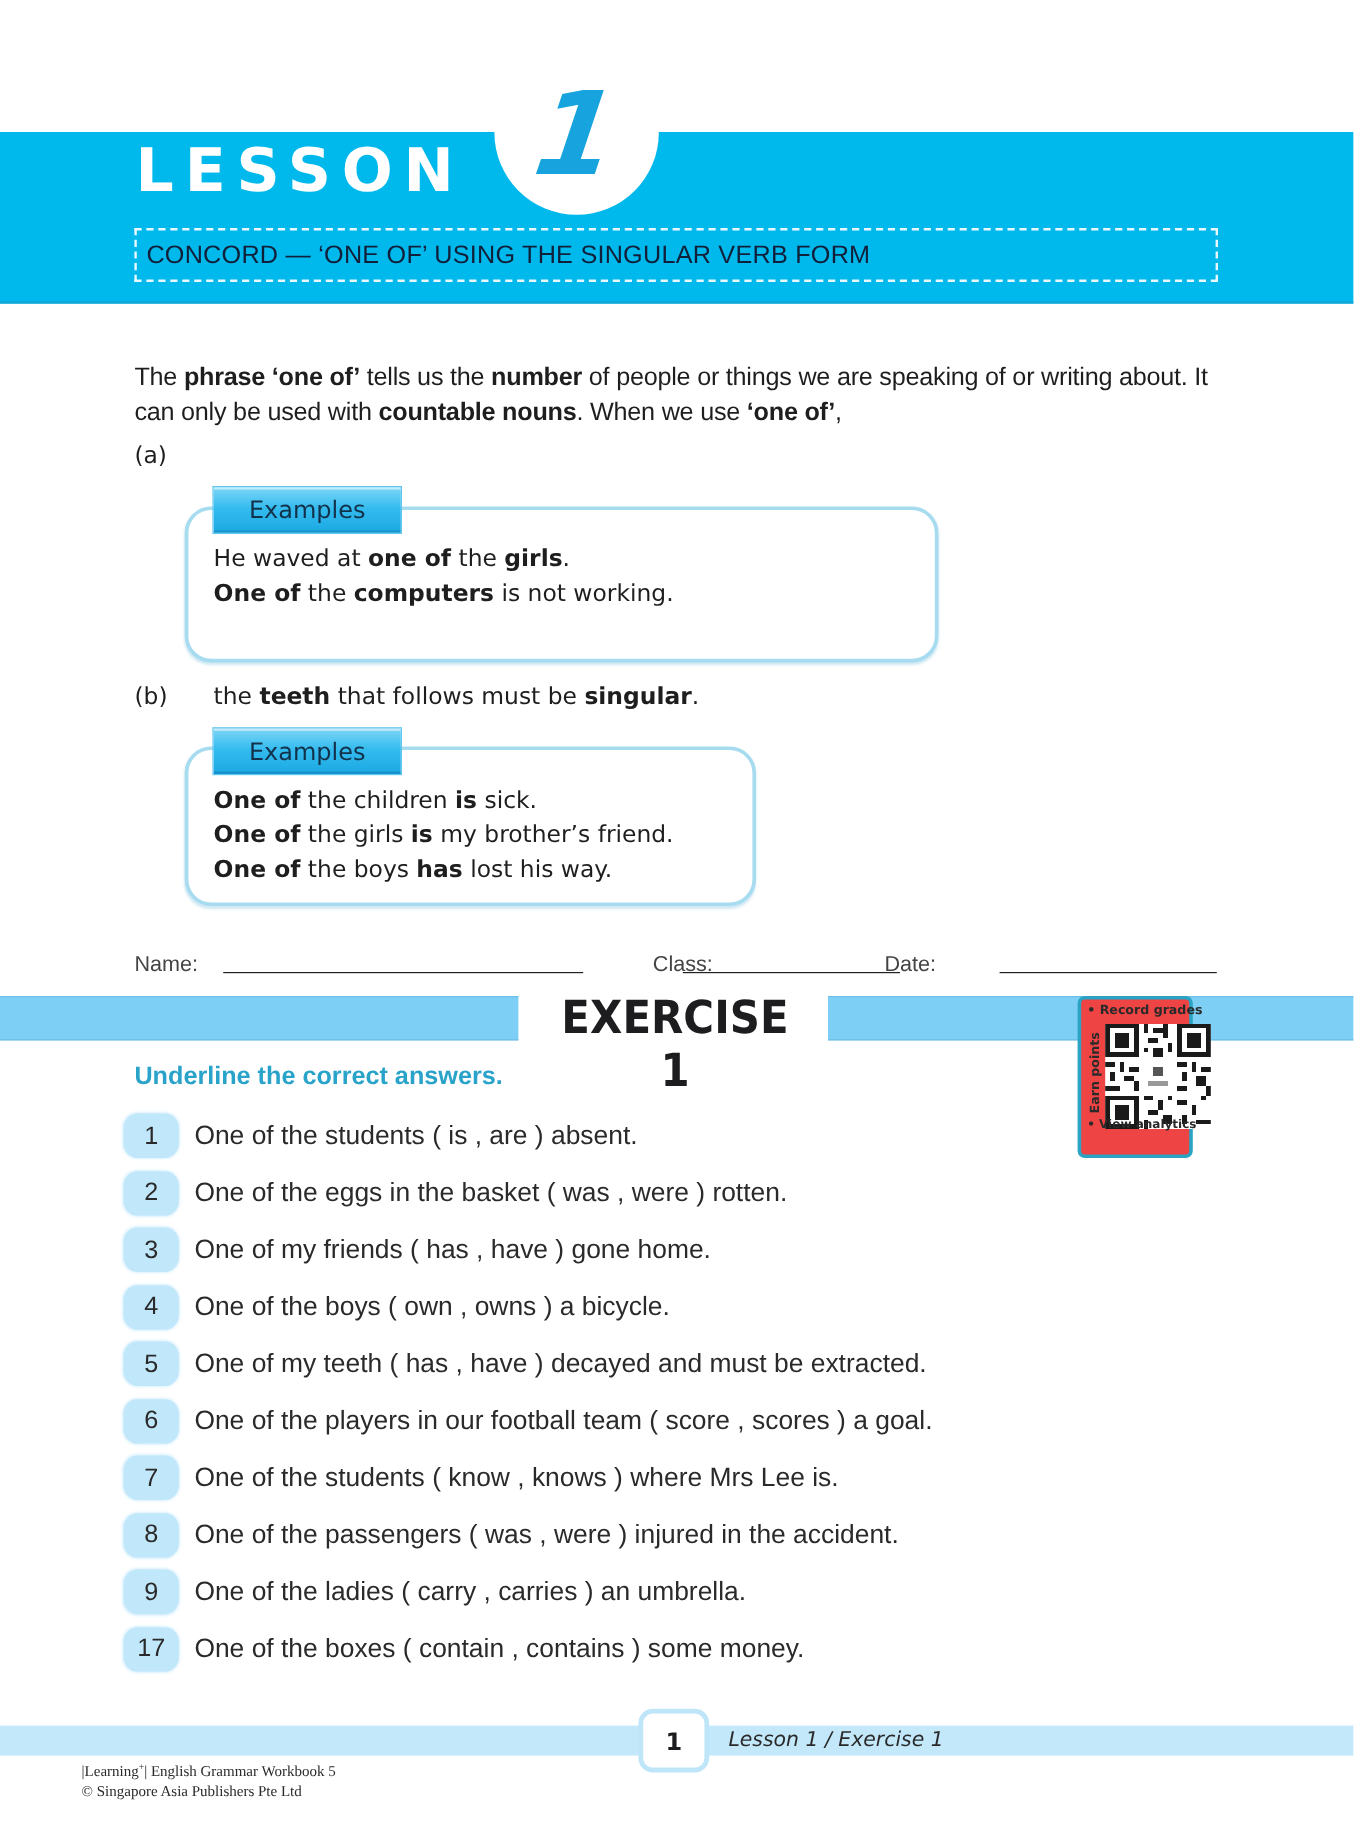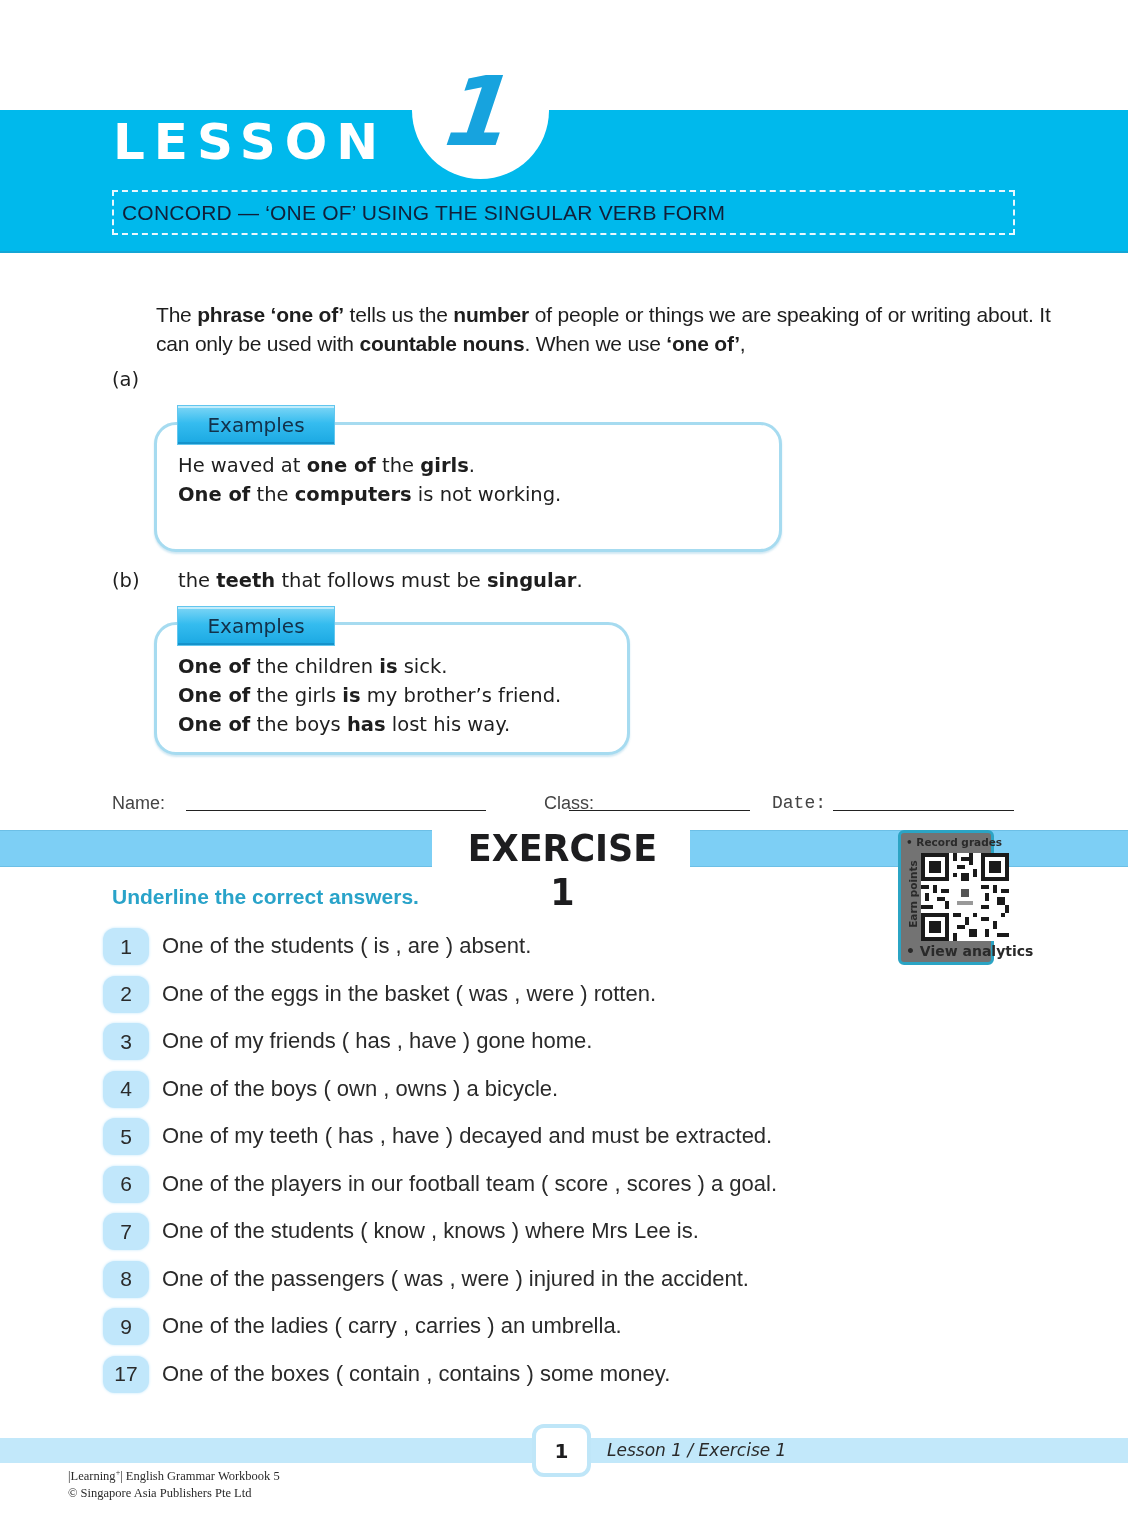--- a/index.html
+++ b/index.html
@@ -8,21 +8,21 @@
 
   
   .lesson-banner { position: absolute; left: 0; top: 110px; width: 1128px; height: 143px; background: #00b9ec; border-bottom: 2px solid #13a6d6; }
   .lesson-word { position: absolute; left: 113px; top: 113px; font-family: "DejaVu Sans", sans-serif; font-weight: bold; font-size: 50px; letter-spacing: 9px; color: #ffffff; }
   .lesson-circle { position: absolute; left: 412px; top: 42px; width: 137px; height: 137px; border-radius: 50%; background: #ffffff; }
   .lesson-num { position: absolute; left: 412px; top: 62px; width: 137px; text-align: center; font-family: "DejaVu Sans", sans-serif; font-weight: bold; font-style: italic; font-size: 96px; line-height: 100px; color: #17a3de; transform: skewX(-8deg); }
   .topic-box { position: absolute; left: 112px; top: 190px; width: 903px; height: 45px; border: 2px dashed #e8f8ff; padding-left: 8px; display: flex; align-items: center; }
   .topic-text { font-family: "Liberation Sans", sans-serif; font-size: 21px; color: #10203a; letter-spacing: 0.2px; }
 
   
-  .intro { position: absolute; left: 112px; top: 300px; width: 910px; font-family: "Liberation Sans", sans-serif; font-size: 21px; line-height: 29px; color: #1e1e1e; letter-spacing: -0.2px; margin-left: 44px; }
+  .intro { position: absolute; left: 112px; top: 300px; width: 910px; font-family: "Liberation Sans", sans-serif; font-size: 21px; line-height: 29px; color: #1e1e1e; letter-spacing: -0.2px; }
   .intro b { font-weight: bold; }
   .rule { position: absolute; left: 112px; font-family: "DejaVu Sans", sans-serif; font-size: 19.5px; color: #1e1e1e; display: flex; }
   .rule .lbl { width: 66px; }
   .rule b { font-weight: bold; }
 
   
   .ex-box { position: absolute; border: 3px solid #a6dbf0; border-radius: 22px; background: #ffffff; box-shadow: 0 2px 2px rgba(120,190,220,0.35); }
   .ex-tab { position: absolute; width: 158px; height: 40px; background: linear-gradient(#7ed6f6 0%, #35bcef 45%, #1aa8e2 100%); border: 1px solid #62c6ee; box-shadow: inset 0 2px 0 rgba(255,255,255,0.55), inset 0 -2px 0 rgba(0,80,130,0.25); display: flex; align-items: center; justify-content: center; }
   .ex-tab span { font-family: "DejaVu Sans", sans-serif; font-size: 20px; color: #12314a; }
   .ex-lines { position: absolute; font-family: "DejaVu Sans", sans-serif; font-size: 19.5px; line-height: 29px; color: #1e1e1e; }
@@ -31,23 +31,23 @@
   
   .meta-row { position: absolute; top: 793px; left: 112px; width: 902px; height: 24px; font-family: "Liberation Sans", sans-serif; font-size: 18px; color: #444; }
   .meta-label { position: absolute; top: 0; }
   .meta-line { position: absolute; top: 17px; height: 1px; background: #222; }
 
   
   .ex-bar { position: absolute; top: 830px; height: 37px; background: #7dcff5; border-top: 1px solid #6cbfe6; border-bottom: 1px solid #6cbfe6; }
   .ex-title { position: absolute; left: 440px; top: 826px; width: 245px; text-align: center; font-family: "DejaVu Sans", sans-serif; font-weight: bold; font-size: 38px; color: #1d1d1f; transform: scaleX(0.92); }
 
   
-  .qr-box { position: absolute; left: 898px; top: 830px; width: 96px; height: 135px; border: 3px solid #2ba4c4; border-radius: 6px; background: #737373; }
+  .qr-box { position: absolute; left: 898px; top: 830px; width: 96px; height: 135px; border: 3px solid #2ba4c4; border-radius: 6px; background: #ef4444; }
   .qr-top { position: absolute; left: 5px; top: 3px; font-family: "DejaVu Sans", sans-serif; font-size: 10.5px; font-weight: bold; color: #2a2a2a; white-space: nowrap; }
-  .qr-bottom { position: absolute; left: 5px; bottom: 3px; font-family: "DejaVu Sans", sans-serif; font-size: 14px; font-weight: bold; color: #2a2a2a; white-space: nowrap; }
+  .qr-bottom { position: absolute; left: 5px; bottom: 19px; font-family: "DejaVu Sans", sans-serif; font-size: 10px; font-weight: bold; color: #2a2a2a; white-space: nowrap; }
   .qr-side { position: absolute; left: -22px; top: 55px; transform: rotate(-90deg); font-family: "DejaVu Sans", sans-serif; font-size: 10.5px; font-weight: bold; color: #2a2a2a; white-space: nowrap; width: 68px; text-align: center; }
   .qr-code { position: absolute; left: 20px; top: 20px; width: 88px; height: 88px; }
 
   
   .instruction { position: absolute; left: 112px; top: 885px; font-family: "Liberation Sans", sans-serif; font-size: 21px; font-weight: bold; color: #29a3c9; }
 
   
   .q-list { position: absolute; left: 103px; top: 928px; width: 820px; }
   .q-item { position: relative; height: 47.5px; display: flex; align-items: flex-start; }
   .q-num { width: 46px; height: 37px; border-radius: 12px; background: #c1e7fb; box-shadow: 0 0 3px #c1e7fb; display: flex; align-items: center; justify-content: center; font-family: "Liberation Sans", sans-serif; font-size: 21px; color: #2a2a2a; }
@@ -97,21 +97,21 @@
   <div><b>One of</b><span> the children </span><b>is</b><span> sick.</span></div>
   <div><b>One of</b><span> the girls </span><b>is</b><span> my brother’s friend.</span></div>
   <div><b>One of</b><span> the boys </span><b>has</b><span> lost his way.</span></div>
 </div>
 
 <div class="meta-row">
   <span class="meta-label" style="left:0;">Name:</span>
   <div class="meta-line" style="left:74px; width:300px;"></div>
   <span class="meta-label" style="left:396px;margin-left:36px;">Class:</span>
   <div class="meta-line" style="left:457px; width:181px;"></div>
-  <span class="meta-label" style="left:660px;font-family:Liberation Mono, monospace;">Date:</span>
+  <span class="meta-label" style="left:625px;">Date:</span>
   <div class="meta-line" style="left:721px; width:181px;"></div>
 </div>
 
 <div class="ex-bar" style="left:0; width:432px;"></div>
 <div class="ex-bar" style="left:690px; width:438px;"></div>
 <div class="ex-title">EXERCISE 1</div>
 
 <div class="qr-box">
   <div class="qr-top">• Record grades</div>
   <div class="qr-side">Earn points</div>

